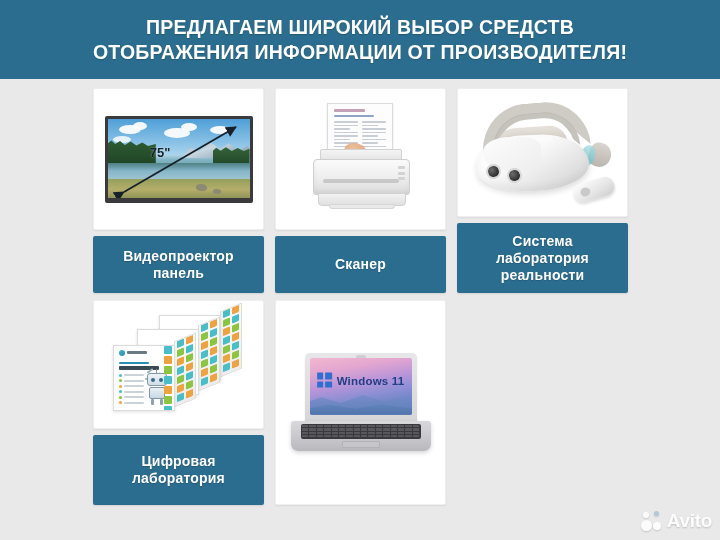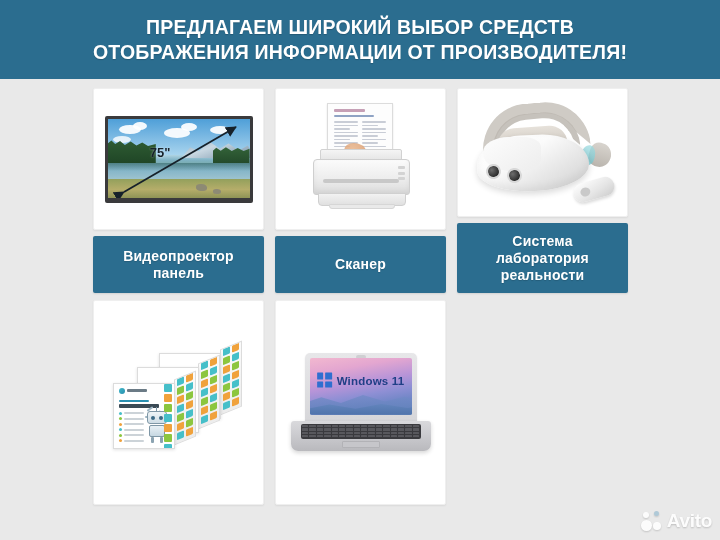--- a/index.html
+++ b/index.html
@@ -728,20 +728,24 @@
               <div class="lab-chip" style="background:#46bfc9"></div>
               <div class="lab-chip" style="background:#f0a23c"></div>
               <div class="lab-chip" style="background:#8cc63f"></div>
               <div class="lab-chip" style="background:#46bfc9"></div>
             </div>
           </div>
         </div>
 
       </div>
     </div>
+    <div class="label-card">
+      <span class="label-text">Цифровая
+лаборатория</span>
+    </div>
   </div>
 
   <div class="cell row2">
     <div class="img-card">
       <div class="lap-wrap">
         <div class="lap-lid">
           <div class="lap-cam"></div>
           <div class="lap-screen">
             <div class="lap-hill"></div>
             <div class="lap-hill2"></div>

